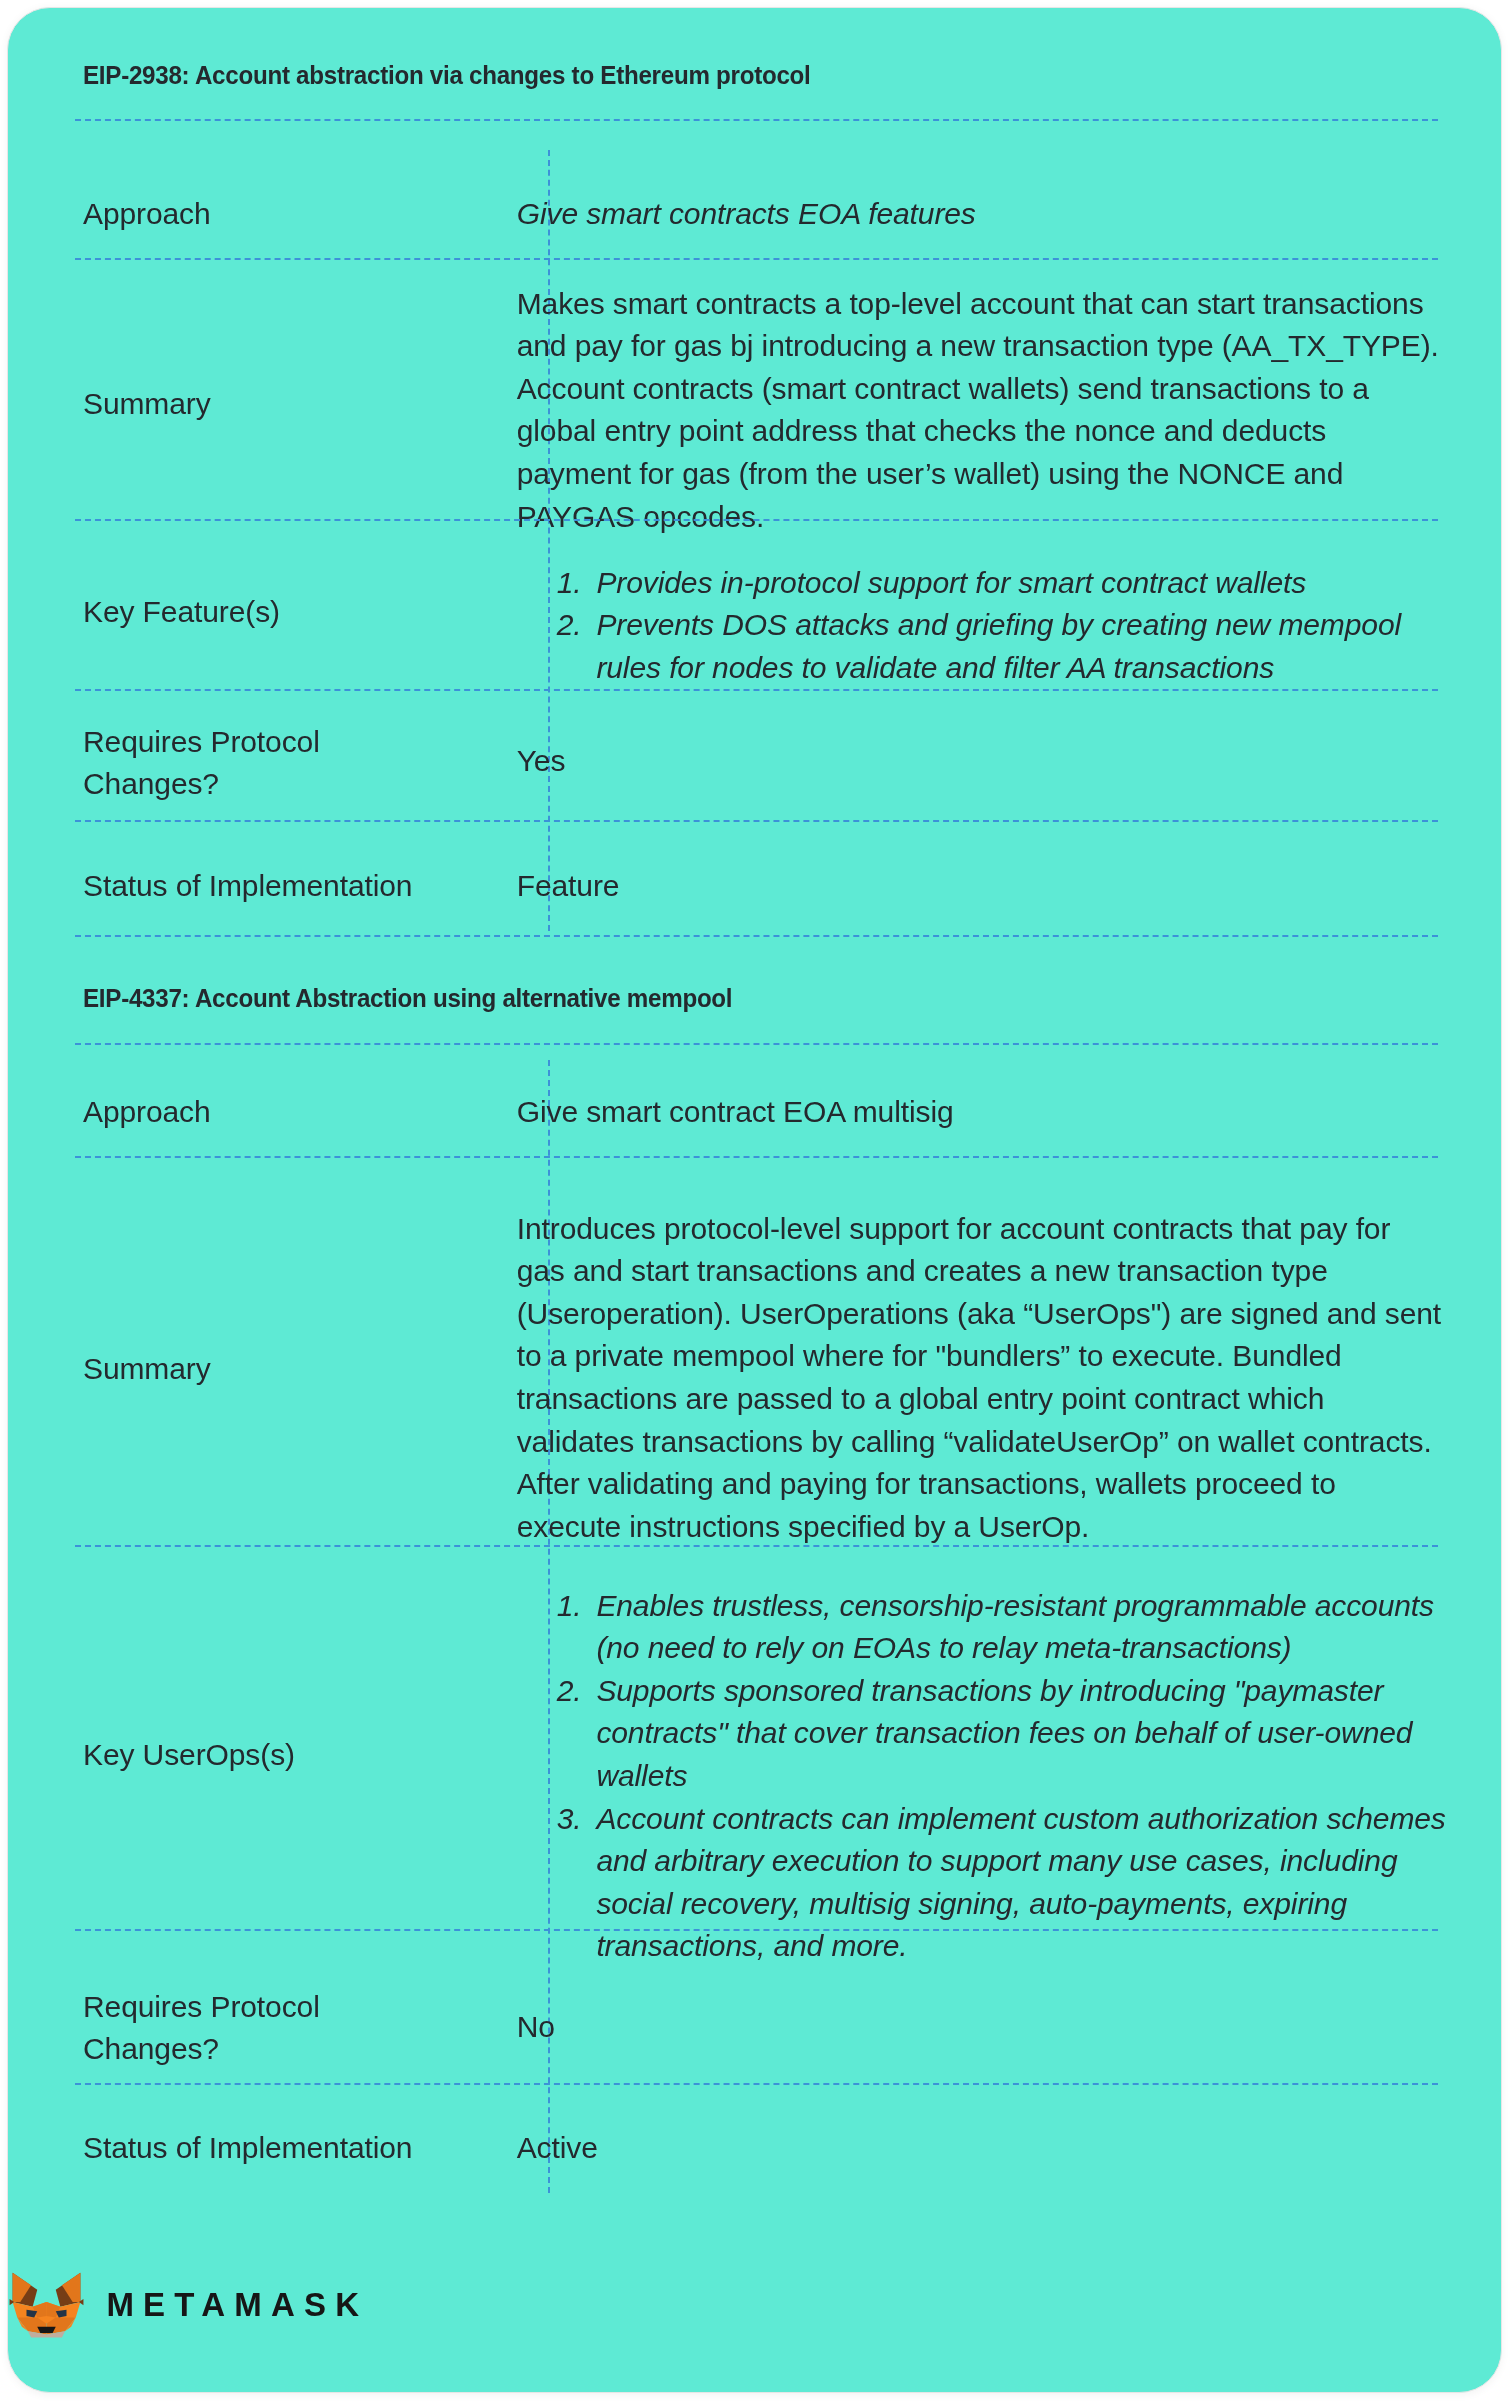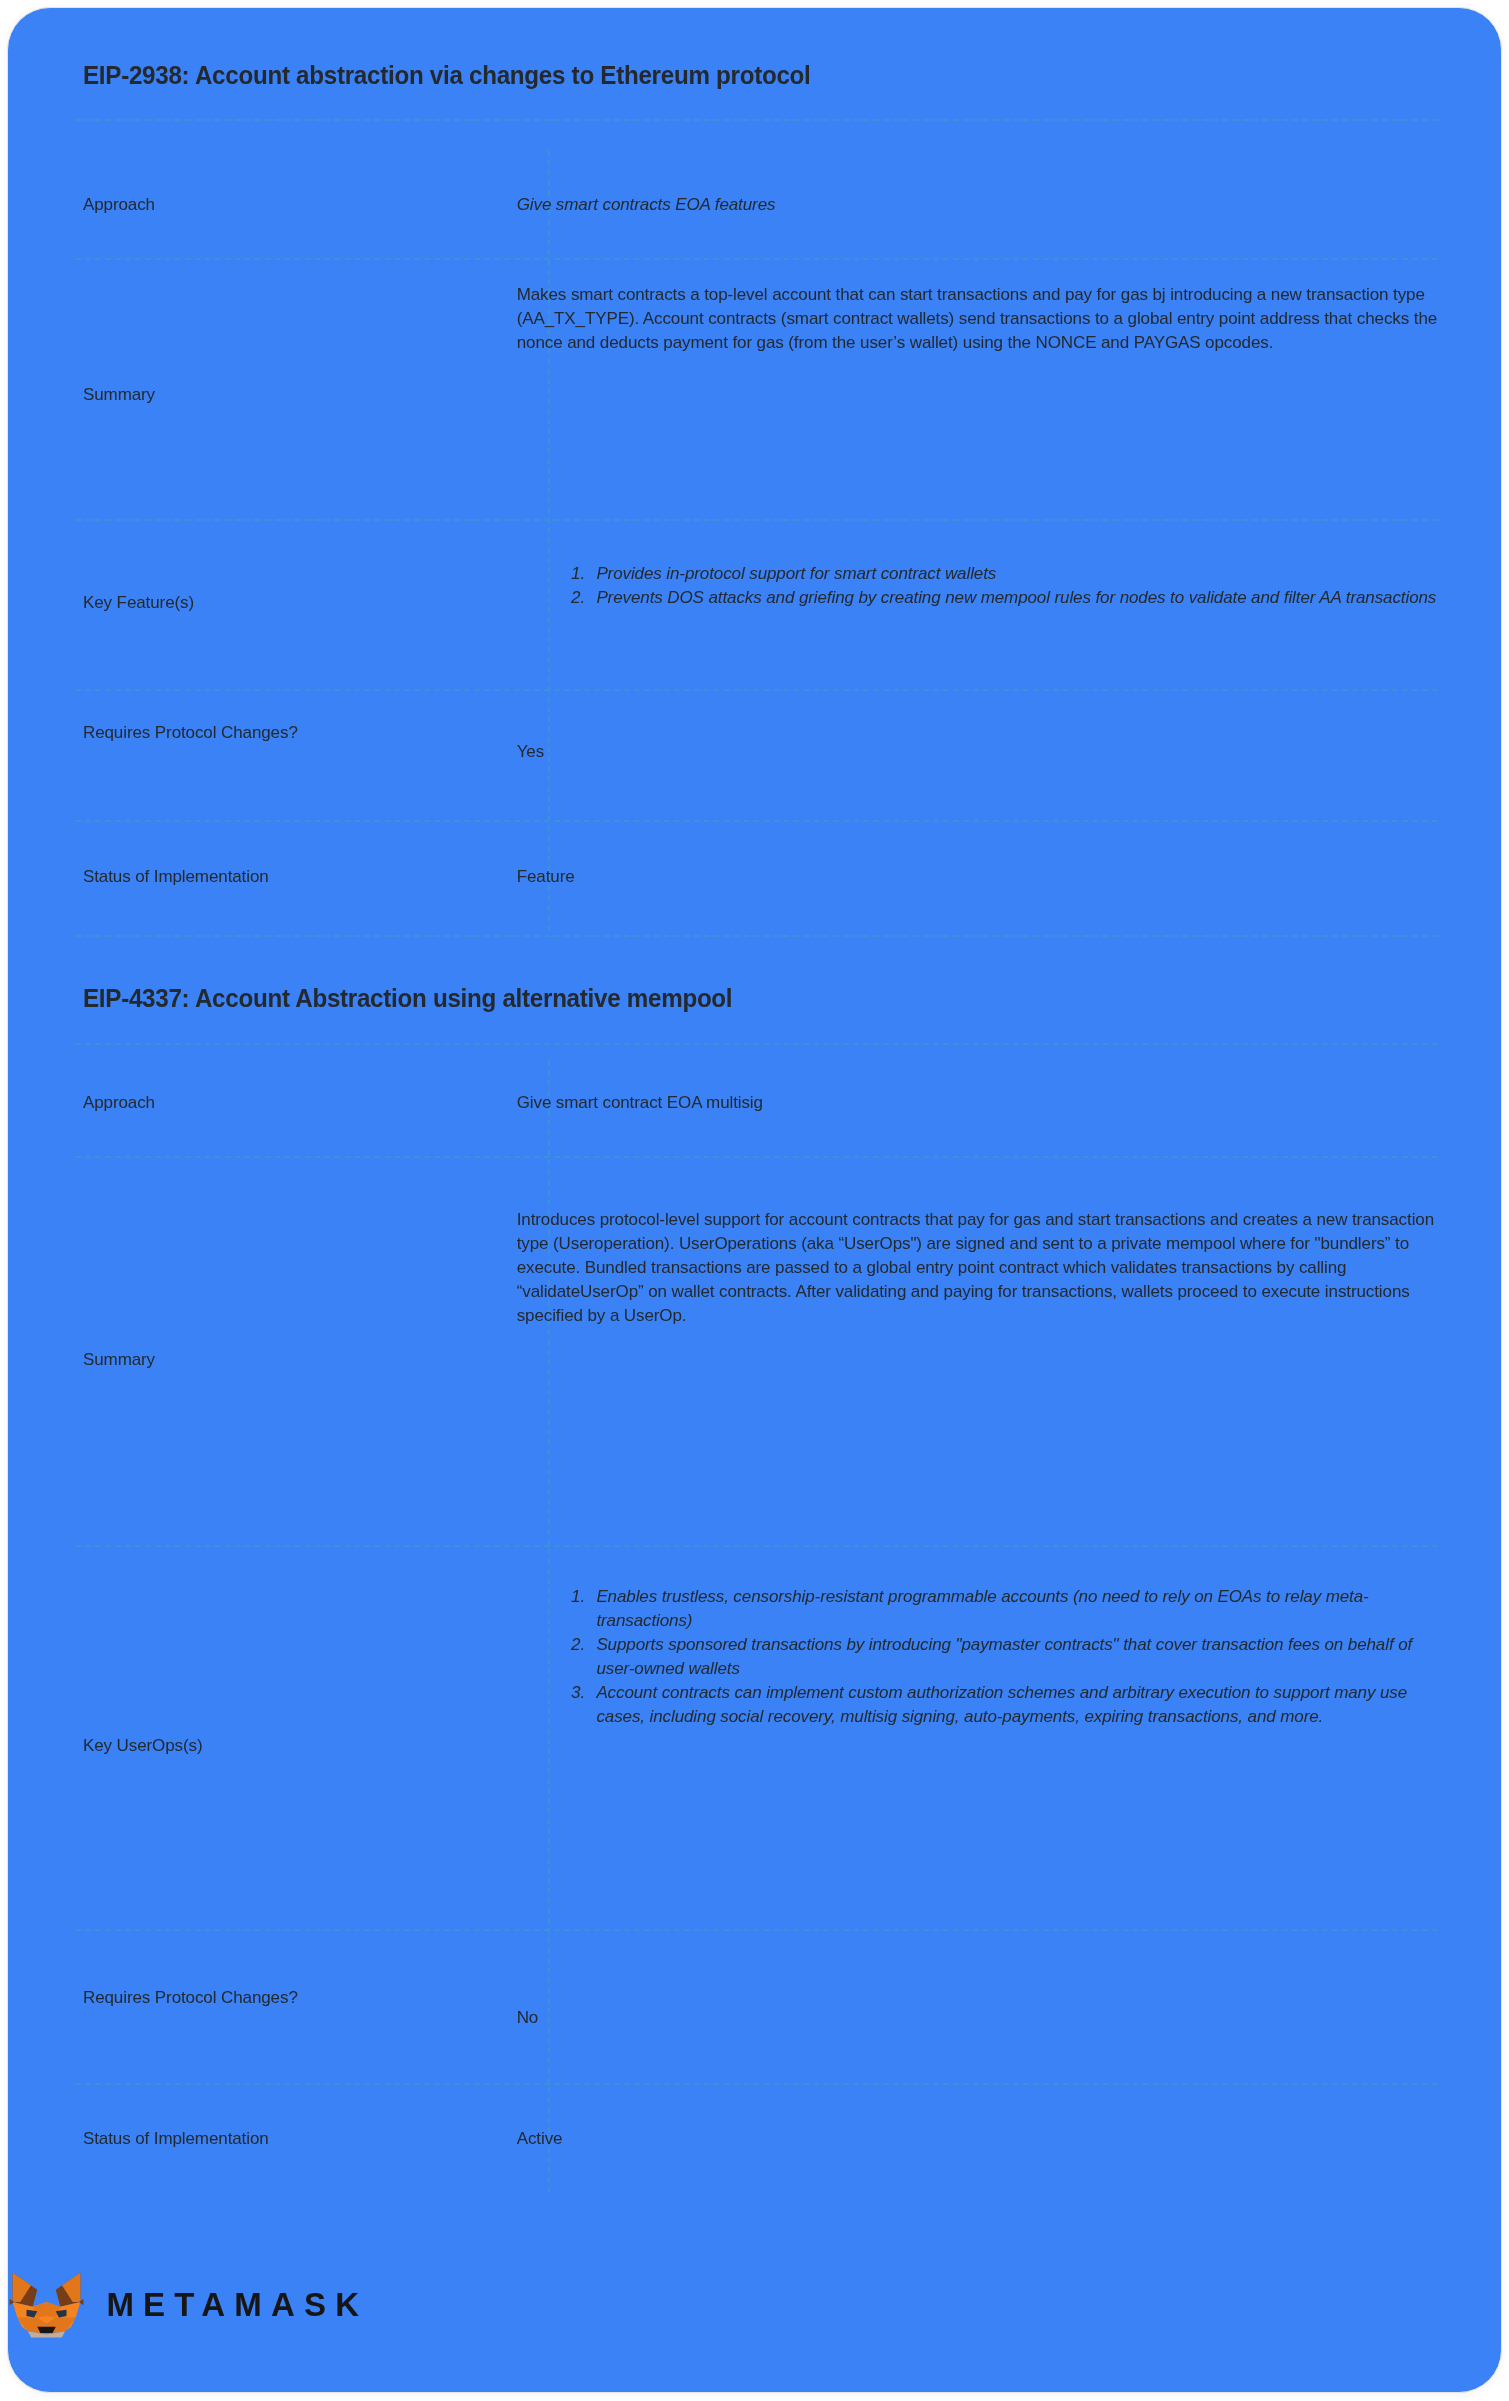--- a/index.html
+++ b/index.html
@@ -16,21 +16,21 @@
   }
 
   
   .card {
     position: absolute;
     left: 6.7px;
     top: 6.7px;
     width: 1495px;
     height: 2386px;
     box-sizing: border-box;
-    background: #3b82f6;
+    background: #5eead4;
     border: 1.7px solid #e6e6e6;
     border-radius: 43px;
     box-shadow: 0 1.7px 8.3px rgba(0,0,0,0.05);
     overflow: hidden;
   }
 
   .inner {
     position: absolute;
     left: 67px;
     top: 0;
@@ -61,21 +61,21 @@
   .vrule {
     position: absolute;
     width: 0;
     border-left: 2.5px dashed #3c92d8;
   }
 
   
   .row-label,
   .row-value {
     position: absolute;
-    font-size: 17px;
+    font-size: 30px;
     line-height: 1.42;
     color: #24292e;
     letter-spacing: -0.1px;
   }
   .row-label {
     left: 8.3px;
     width: 383px;
   }
   .row-value {
     left: 442px;

